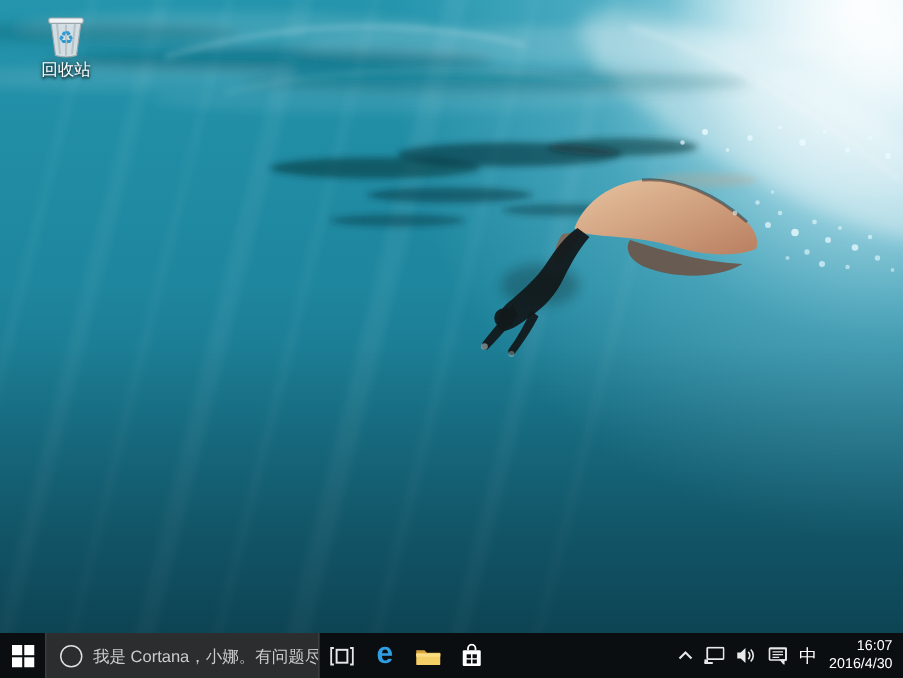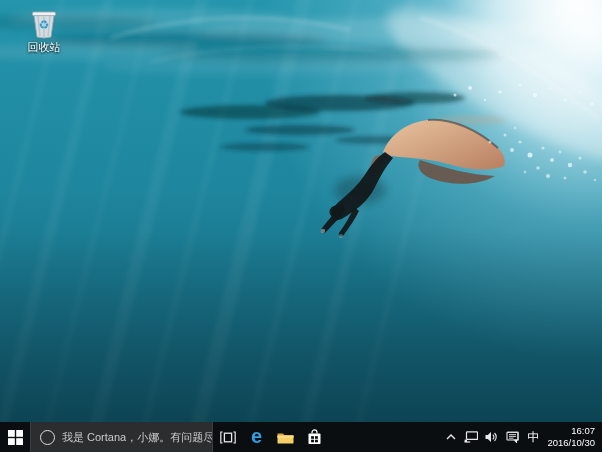--- a/index.html
+++ b/index.html
@@ -308,17 +308,17 @@
           <path d="M1,1.2 L12,1.2 L12,9 L8.5,9 L10.5,11.4 L10.5,9" fill="none" stroke="#e8e8e8" stroke-width="1.1"></path>
           <rect x="1" y="1.2" width="11" height="7.8" rx="0.6" fill="none" stroke="#e8e8e8" stroke-width="1.1"></rect>
           <path d="M3,3.6 L10,3.6 M3,5.4 L10,5.4 M3,7.2 L7.5,7.2" stroke="#e8e8e8" stroke-width="0.9"></path>
         </svg>
       </button>
 
       <button class="tray-btn ime">中</button>
 
       <div class="clock">
         <div>16:07</div>
-        <div>2016/10/30</div>
+        <div>2016/4/30</div>
       </div>
     </div>
   </div>
 </div>
 
 </body></html>

